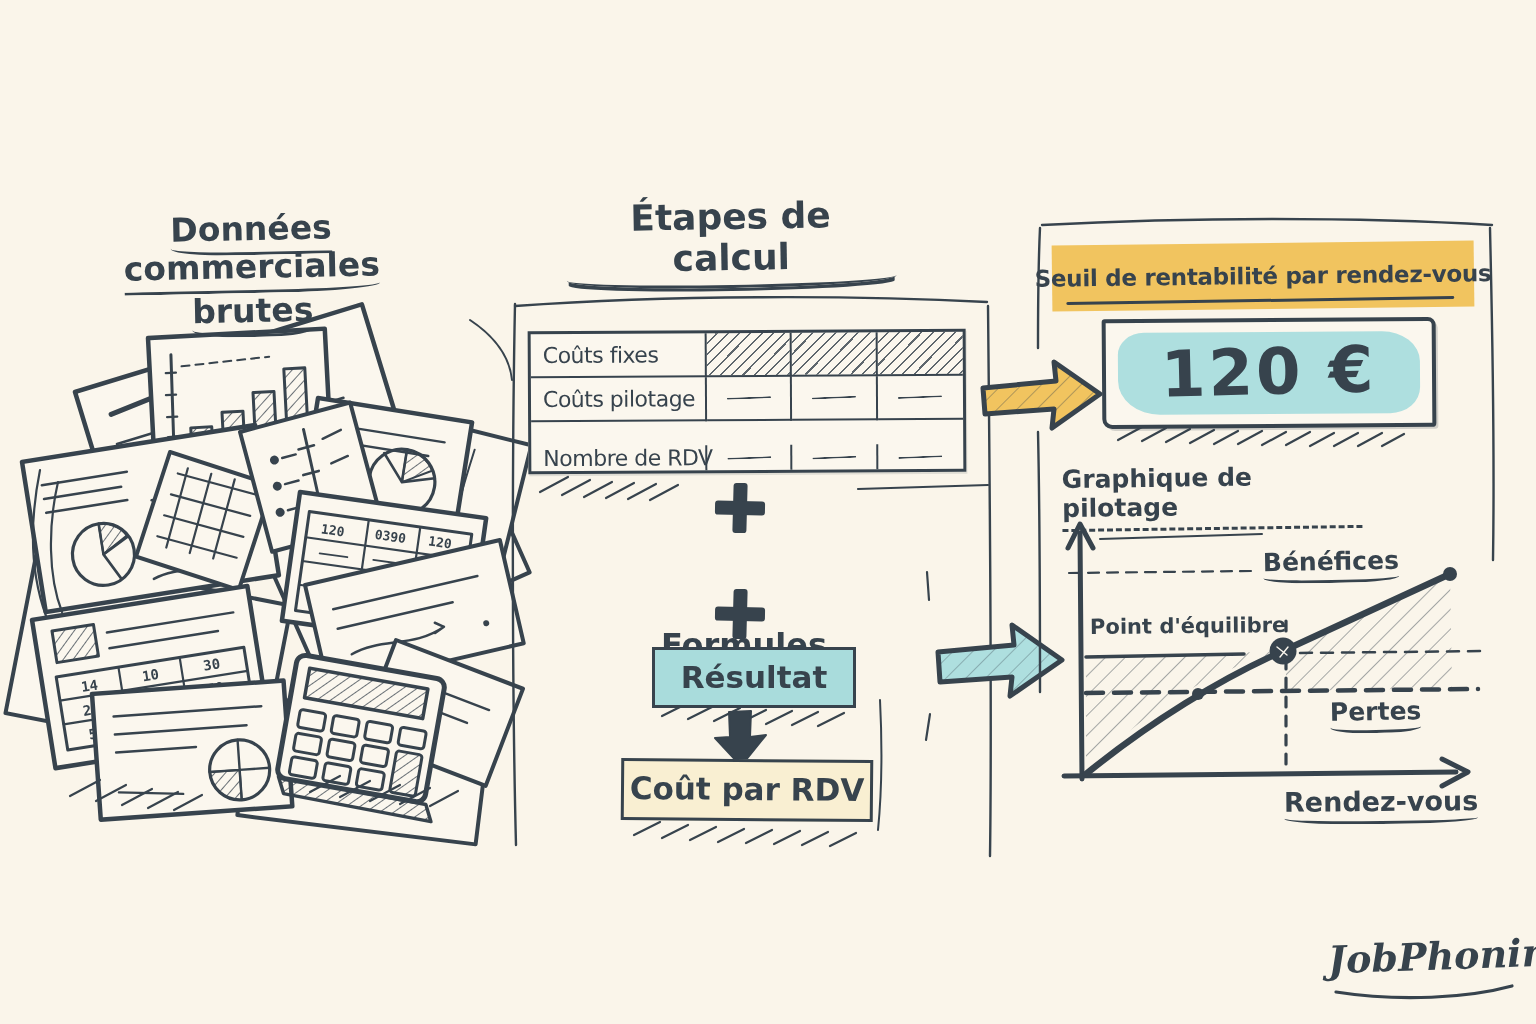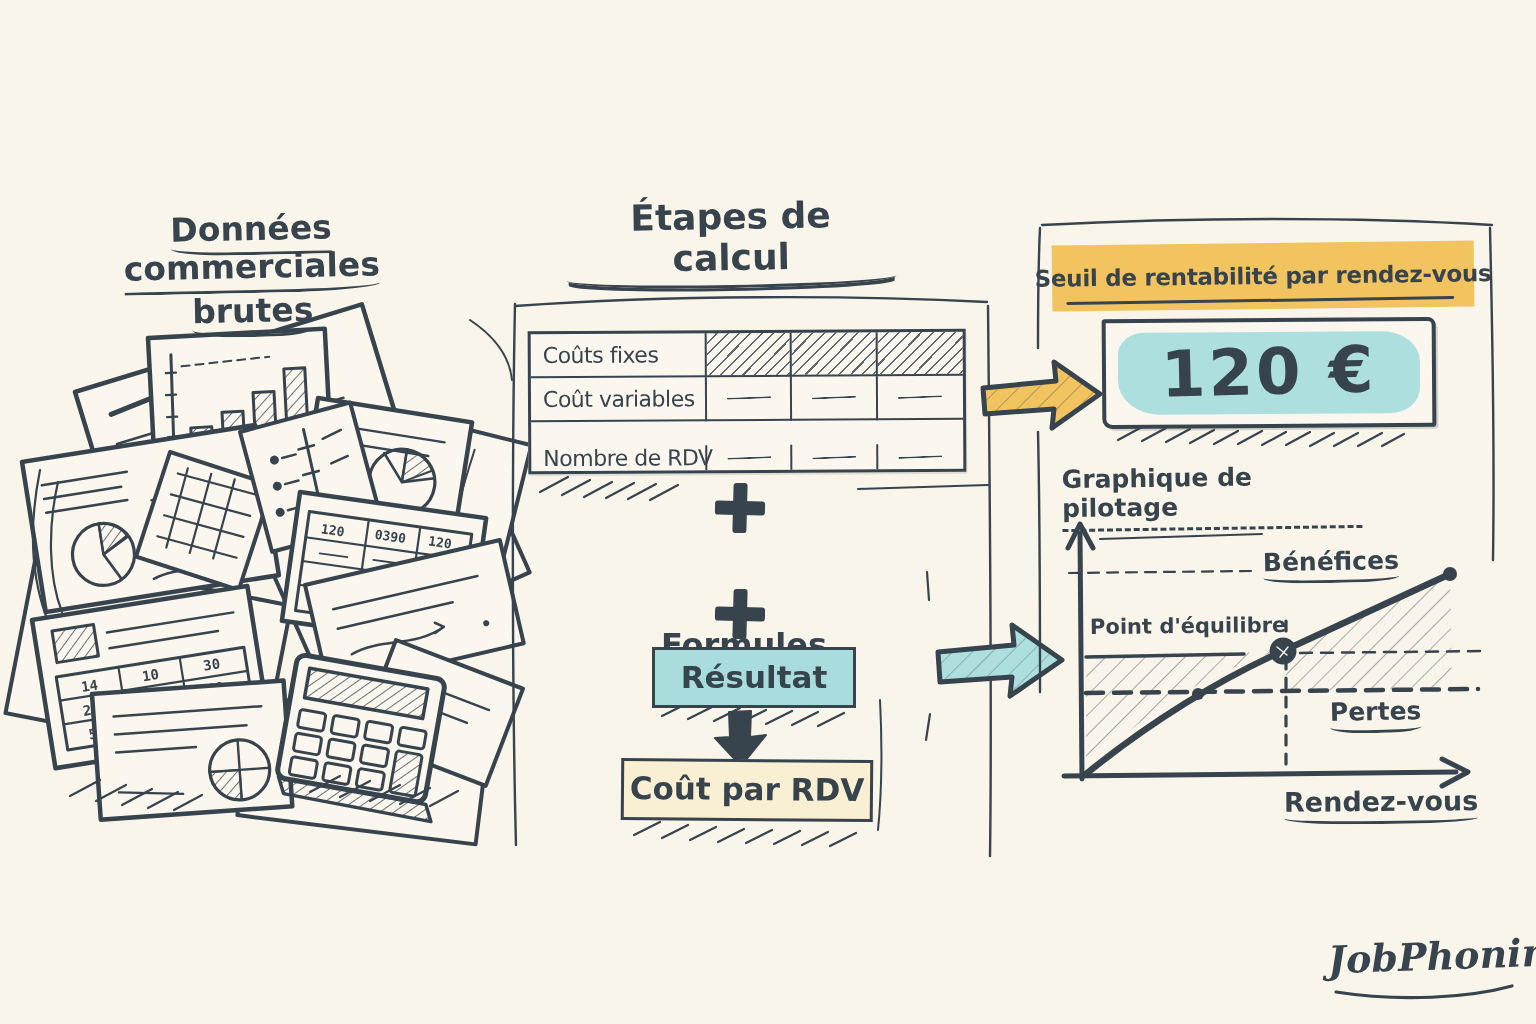--- a/index.html
+++ b/index.html
@@ -292,21 +292,21 @@
 
   <div id="mid-title" class="hw ctr">
     <span class="tt">Étapes de calcul</span>
   </div>
 
   <div id="calc-table">
     <div class="cell lbl">Coûts fixes</div>
     <div class="cell hatchcell"></div>
     <div class="cell hatchcell"></div>
     <div class="cell hatchcell"></div>
-    <div class="cell lbl">Coût variables</div>
+    <div class="cell lbl">Coûts pilotage</div>
     <div class="cell">
         <div class="dash"></div>
       </div>
     <div class="cell">
         <div class="dash"></div>
       </div>
     <div class="cell">
         <div class="dash"></div>
       </div>
     <div class="cell lbl">Nombre de RDV</div>

